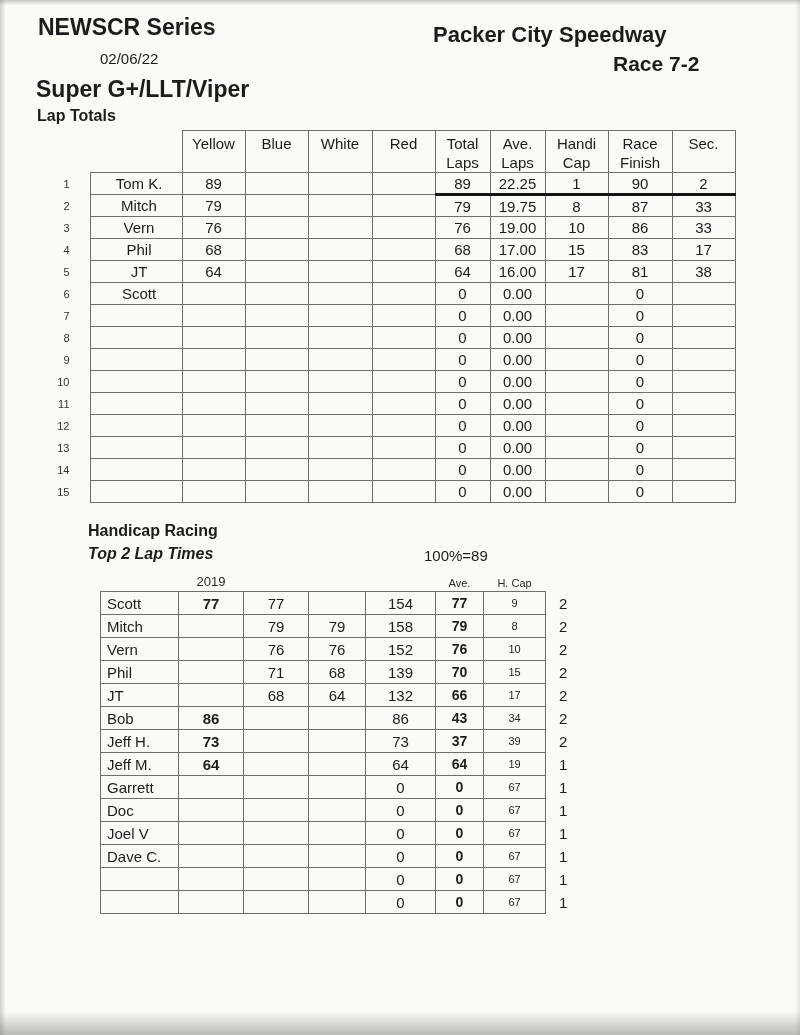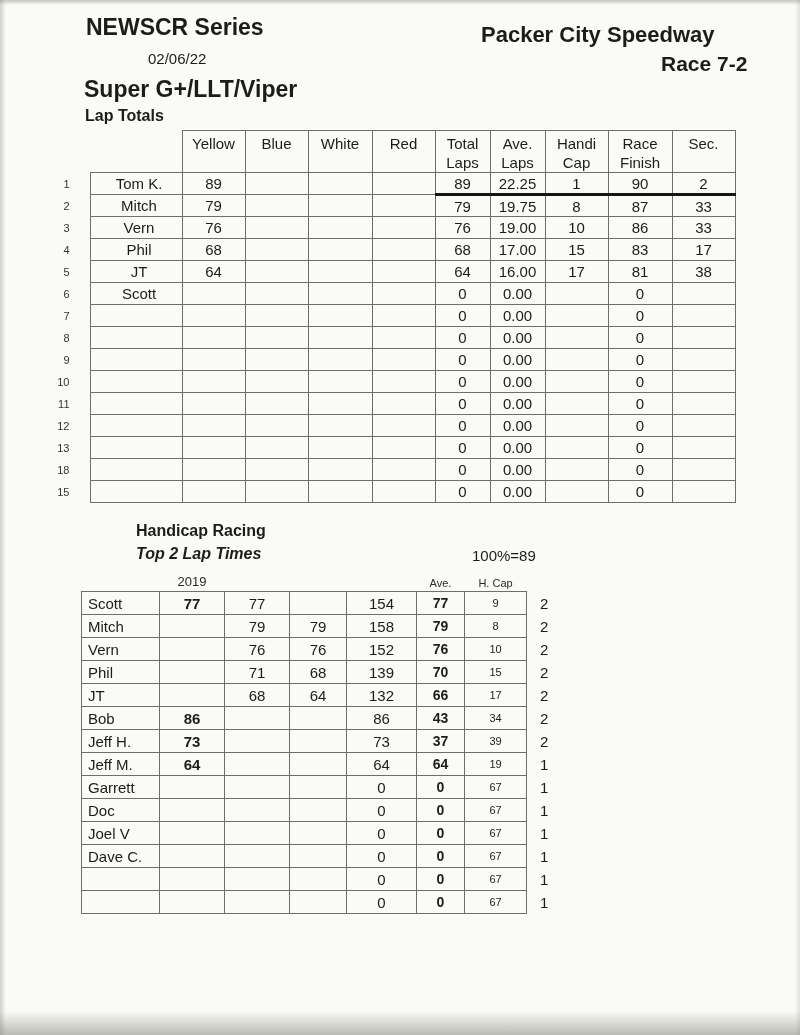--- a/index.html
+++ b/index.html
@@ -13,21 +13,21 @@
   
   .shadow-top    { position:absolute; left:0; right:0; top:0; height:5px;
                    background:linear-gradient(to bottom, rgba(115,115,108,.38), rgba(115,115,108,0)); }
   .shadow-bottom { position:absolute; left:0; right:0; bottom:0; height:24px;
                    background:linear-gradient(to bottom, rgba(125,125,118,0), rgba(125,125,118,.5)); }
   .shadow-left   { position:absolute; left:0; top:0; bottom:0; width:6px;
                    background:linear-gradient(to right, rgba(115,115,108,.3), rgba(115,115,108,0)); }
   .shadow-right  { position:absolute; right:0; top:0; bottom:0; width:5px;
                    background:linear-gradient(to left, rgba(115,115,108,.18), rgba(115,115,108,0)); }
 
-  .abs { position:absolute; white-space:nowrap;margin-left:48px; }
+  .abs { position:absolute; white-space:nowrap; }
   .series-title { left:38px; top:14px; font-size:23px; font-weight:bold; }
   .race-date    { left:100px; top:50px; font-size:15px; }
   .track-name   { left:433px; top:22px; font-size:22px; font-weight:bold; }
   .race-number  { left:613px; top:52px; font-size:21px; font-weight:bold; }
   .class-name   { left:36px; top:76px; font-size:23px; font-weight:bold; }
   .lt-title     { left:37px; top:107px; font-size:16px; font-weight:bold; }
 
   table { border-collapse:collapse; table-layout:fixed; }
   td, th { overflow:hidden; white-space:nowrap; }
 
@@ -41,21 +41,21 @@
   .lt .numcol { text-align:right; padding-right:20px; font-size:11px; color:#333; }
   .lt .namecell { text-align:center; padding-left:6px; }
   .lt .h2l span { display:block; line-height:19px; }
   .lt tbody tr:first-child td:nth-child(n+7) { border-bottom:3px solid #151515; }
 
   
   .hc-title1 { left:88px; top:522px; font-size:16px; font-weight:bold; }
   .hc-title2 { left:88px; top:545px; font-size:16px; font-weight:bold; font-style:italic; }
   .pct-note  { left:424px; top:547px; font-size:15px; }
 
-  .hc { position:absolute; left:81px; top:568px; font-size:15px;padding-left:12px; }
+  .hc { position:absolute; left:100px; top:568px; font-size:15px;padding-left:12px; }
   .hc td { border:1px solid #6e6e6e; text-align:center; padding:0; }
   .hc thead th { border:none; font-weight:normal; font-size:11px; color:#2a2a2a;
                  height:20px; vertical-align:bottom; padding-bottom:2px; }
   .hc thead th.yearhead { font-size:13px; }
   .hc tbody tr { height:23px; }
   .hc .namecell { text-align:left; padding-left:6px; }
   .hc .c1 { font-weight:bold; }
   .hc .ave { font-weight:bold; font-size:14px; }
   .hc .hcap { font-size:11px; }
   .hc .entries { border:none; text-align:left; padding-left:13px; font-size:15px; }
@@ -291,21 +291,21 @@
           <td></td>
           <td></td>
           <td>0</td>
           <td>0.00</td>
           <td></td>
           <td>0</td>
           <td></td>
         </tr>
 
         <tr>
-          <td class="numcol">18</td>
+          <td class="numcol">14</td>
           <td class="namecell"></td>
           <td></td>
           <td></td>
           <td></td>
           <td></td>
           <td>0</td>
           <td>0.00</td>
           <td></td>
           <td>0</td>
           <td></td>

